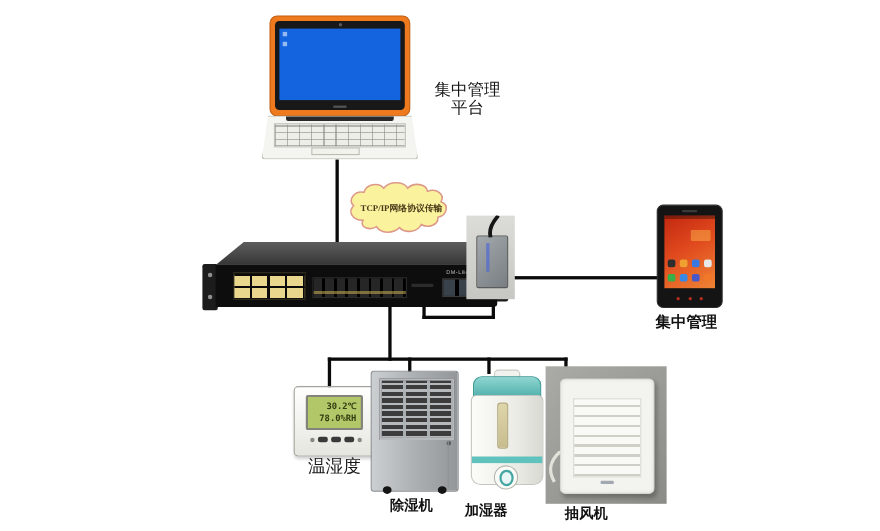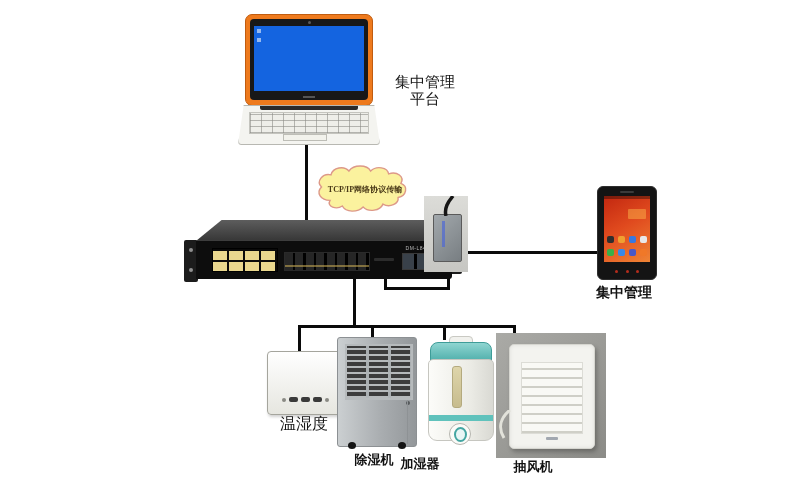--- a/index.html
+++ b/index.html
@@ -27,21 +27,21 @@
                        repeating-linear-gradient(0deg,rgba(140,140,135,.6) 0 1px,transparent 1px 6px);}
   .spacebar{position:absolute;left:50%;top:28px;width:42px;height:5px;margin-left:-26px;background:#f2f2ec;border:1px solid #bdbdb6;}
 
   
   .serif-label{font-family:"Liberation Serif","DejaVu Serif",serif;color:#151515;text-align:center;}
   .bold-label{font-weight:bold;color:#111;text-align:center;font-size:13px;}
   .laptop-label{left:383px;top:74px;width:84px;font-size:15px;line-height:17px;}
   .thermo-label{left:272px;top:414px;width:64px;font-size:16px;}
   .phone-label{left:589px;top:284px;width:70px;font-size:14px;}
   .dehum-label{left:342px;top:451px;width:64px;}
-  .humid-label{left:392px;top:455px;width:56px;}
+  .humid-label{left:414px;top:455px;width:56px;}
   .fan-label{left:504px;top:458px;width:58px;}
 
   
   .cloud{left:313px;top:162px;width:104px;height:54px;}
   .cloud text{font-family:"Liberation Serif","DejaVu Serif",serif;font-weight:bold;fill:#4a3a18;}
 
   
   .switch{left:184px;top:218px;width:280px;height:66px;}
   .ear{position:absolute;background:#1c1c1c;border-radius:2px;}
   .ear-l{left:0;top:22px;width:14px;height:42px;}
@@ -219,20 +219,24 @@
     </div>
     <div class="nav-dots">
       <i></i>
       <i></i>
       <i></i>
     </div>
   </div>
   <div class="abs bold-label phone-label">集中管理</div>
 
   <div class="abs thermo">
+    <div class="lcd">
+      <div>30.2℃</div>
+      <div>78.0%RH</div>
+    </div>
     <div class="btn-row">
       <i class="side-dot"></i>
       <i class="pill"></i>
       <i class="pill"></i>
       <i class="pill"></i>
       <i class="side-dot"></i>
     </div>
   </div>
   <div class="abs serif-label thermo-label">温湿度</div>
 

